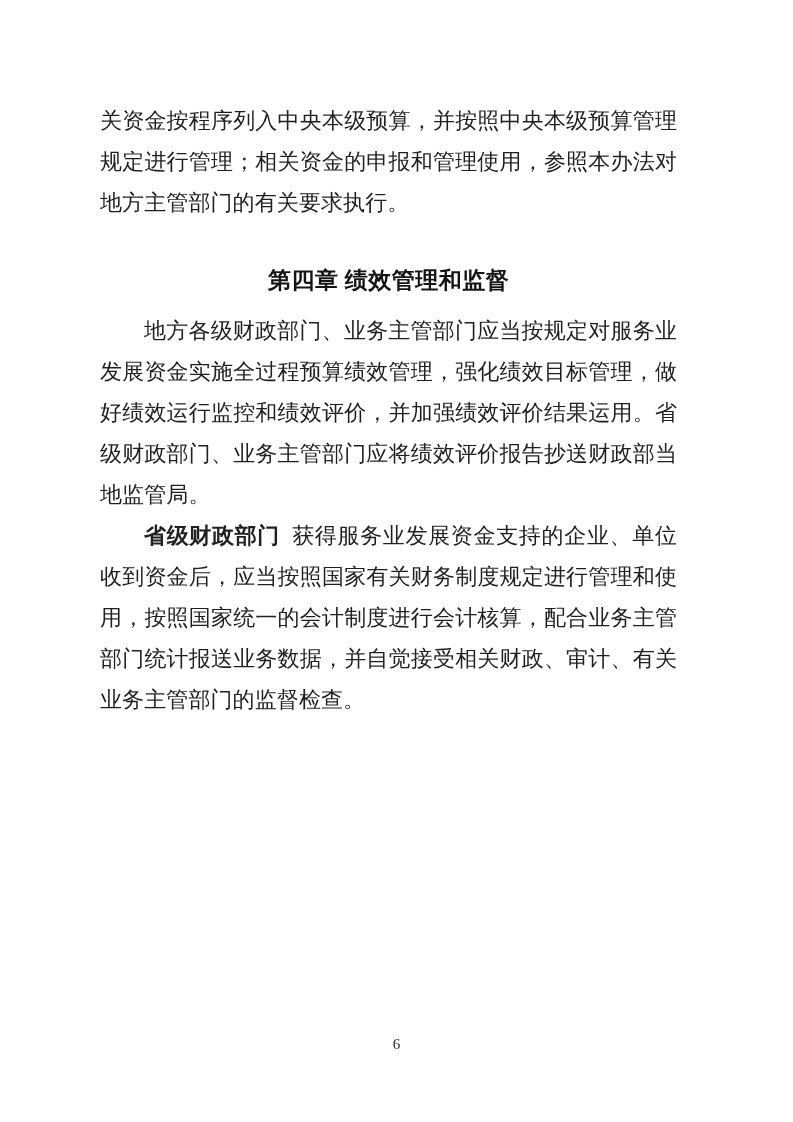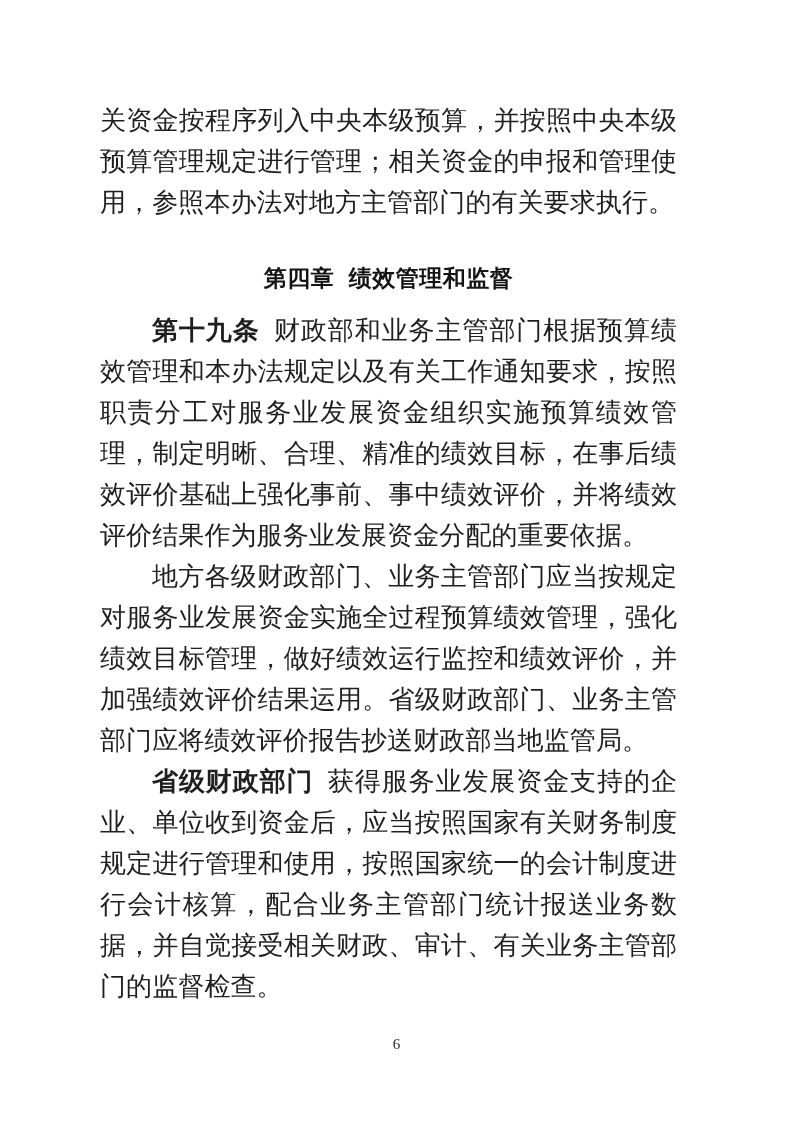--- a/index.html
+++ b/index.html
@@ -17,36 +17,36 @@
     color: #1f1f1f;
   }
   .content {
     position: absolute;
     left: 100px;
     top: 100px;
     width: 577px;
   }
   .body-para {
     margin: 0;
-    font-size: 26px;
+    font-size: 22px;
     line-height: 41px;
     letter-spacing: 0.1px;
     text-align: justify;
     color: #1f1f1f;
   }
   .body-para.indented {
     text-indent: 2em;
   }
   .article-number {
     font-weight: bold;
     margin-right: 0.55em;
   }
   .chapter-heading {
     margin: 37px 0 9px 0;
-    font-family: Liberation Mono, monospace;
+    font-family: Liberation Serif, serif;
     font-weight: bold;
     font-size: 23px;
     line-height: 41px;
     text-align: center;
     color: #141414;
     letter-spacing: 0.5px;
   }
   .page-number {
     position: absolute;
     left: 0;
@@ -61,21 +61,20 @@
 </head>
 <body>
 
 <div class="page">
   <div class="content">
 
     <p class="body-para"><span>关资金按程序列入中央本级预算，并按照中央本级预算管理规定进行管理；相关资金的申报和管理使用，参照本办法对地方主管部门的有关要求执行。</span></p>
 
     <h2 class="chapter-heading">第四章 绩效管理和监督</h2>
 
-    <p class="body-para indented"><span class="article-number">第十九条</span><span>财政部和业务主管部门根据预算绩效管理和本办法规定以及有关工作通知要求，按照职责分工对服务业发展资金组织实施预算绩效管理，制定明晰、合理、精准的绩效目标，在事后绩效评价基础上强化事前、事中绩效评价，并将绩效评价结果作为服务业发展资金分配的重要依据。</span></p>
 
     <p class="body-para indented"><span>地方各级财政部门、业务主管部门应当按规定对服务业发展资金实施全过程预算绩效管理，强化绩效目标管理，做好绩效运行监控和绩效评价，并加强绩效评价结果运用。省级财政部门、业务主管部门应将绩效评价报告抄送财政部当地监管局。</span></p>
 
 
     <p class="body-para indented"><span class="article-number">省级财政部门</span><span>获得服务业发展资金支持的企业、单位收到资金后，应当按照国家有关财务制度规定进行管理和使用，按照国家统一的会计制度进行会计核算，配合业务主管部门统计报送业务数据，并自觉接受相关财政、审计、有关业务主管部门的监督检查。</span></p>
 
   </div>
 
   <div class="page-number">6</div>
 </div>

